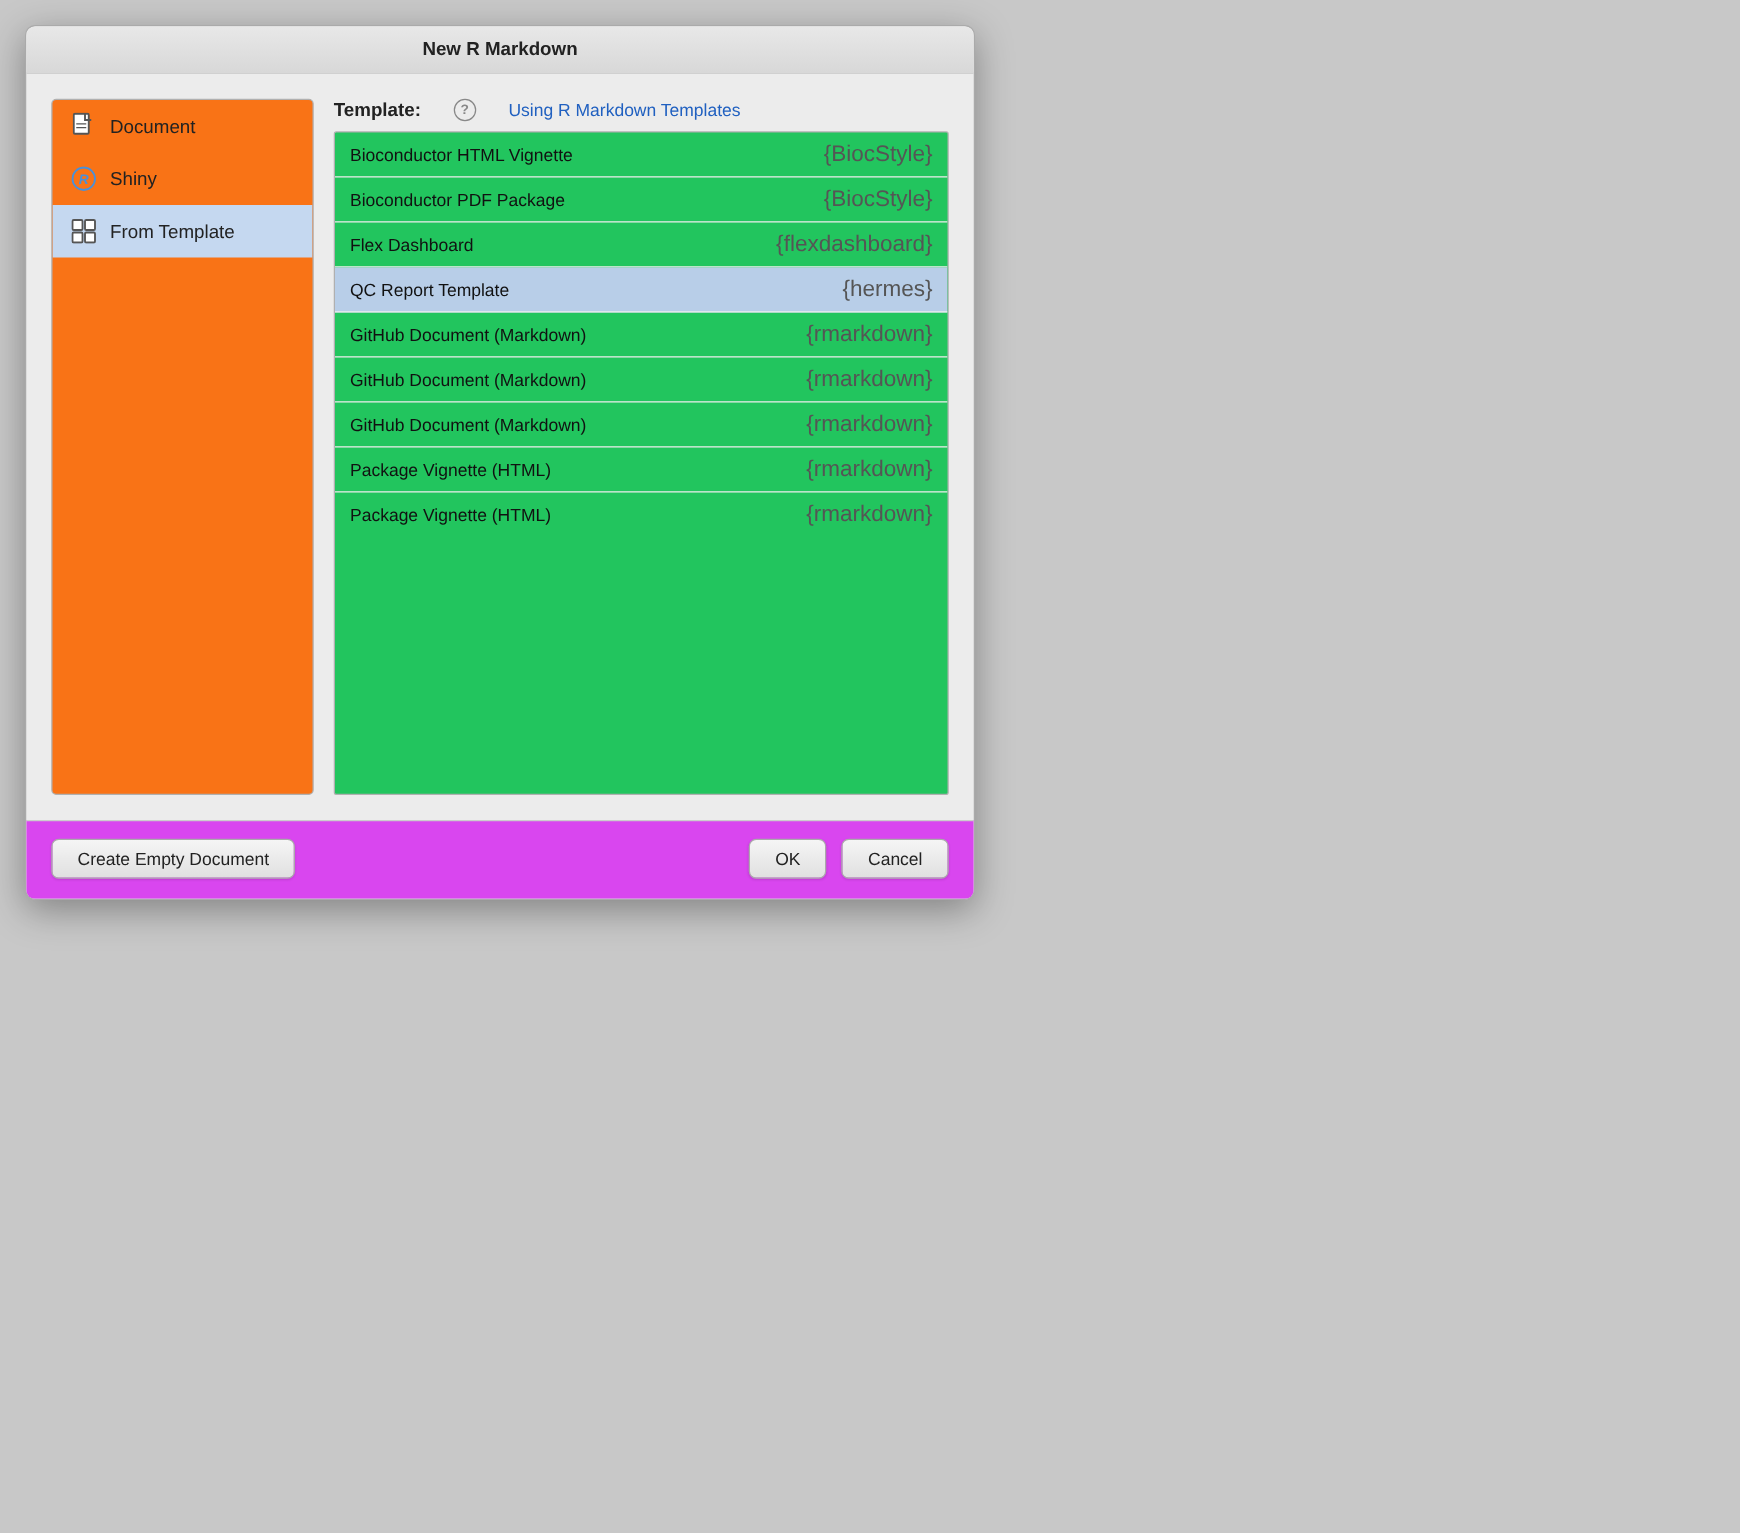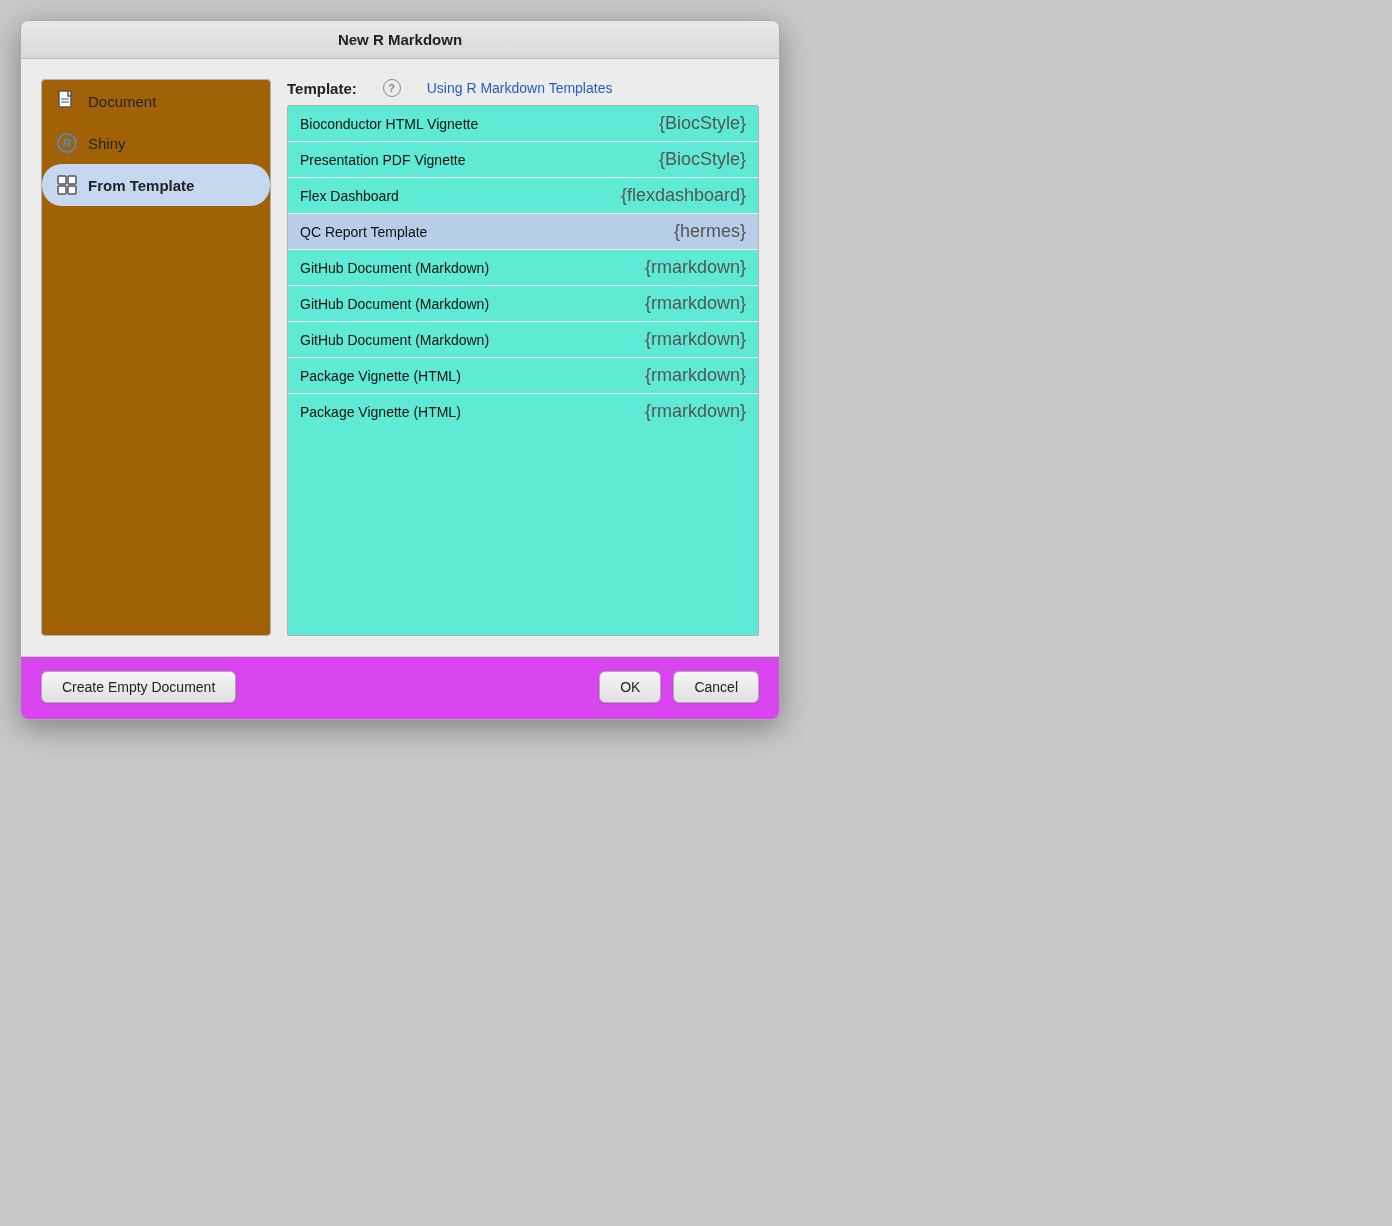--- a/index.html
+++ b/index.html
@@ -55,42 +55,41 @@
 
     .dialog-content {
       display: flex;
       flex-direction: row;
       gap: 16px;
       flex: 1;
     }
 
     
     .sidebar {
-      width: 230px;
+      width: 210px;
       border: 1px solid #b0b0b0;
-      background: #a16207;
+      background: #f97316;
       border-radius: 4px;
       overflow: hidden;
       flex-shrink: 0;
     }
 
     .sidebar-item {
       display: flex;
       align-items: center;
       gap: 10px;
       padding: 10px 14px;
       cursor: pointer;
       color: #222;
       font-size: 15px;
     }
 
     .sidebar-item.selected {
       background: #c5d8f0;
-      font-weight: bold;
-      border-radius: 20px;
+      font-weight: normal;
     }
 
     .sidebar-icon {
       width: 22px;
       height: 22px;
       flex-shrink: 0;
       display: flex;
       align-items: center;
       justify-content: center;
     }
@@ -132,21 +131,21 @@
 
     .template-link {
       color: #2060c0;
       font-size: 14px;
       cursor: pointer;
       text-decoration: none;
     }
 
     .template-list {
       border: 1px solid #b0b0b0;
-      background: #5eead4;
+      background: #22c55e;
       border-radius: 2px;
       overflow-y: auto;
       flex: 1;
     }
 
     .template-row {
       display: flex;
       justify-content: space-between;
       align-items: center;
       padding: 7px 12px;
@@ -263,21 +262,21 @@
           <a class="template-link">Using R Markdown Templates</a>
         </div>
 
         <div class="template-list">
 
         <div class="template-row">
               <span class="template-name">Bioconductor HTML Vignette</span>
               <span class="template-pkg">{BiocStyle}</span>
             </div>
             <div class="template-row">
-              <span class="template-name">Presentation PDF Vignette</span>
+              <span class="template-name">Bioconductor PDF Package</span>
               <span class="template-pkg">{BiocStyle}</span>
             </div>
             <div class="template-row">
               <span class="template-name">Flex Dashboard</span>
               <span class="template-pkg">{flexdashboard}</span>
             </div>
             <div class="template-row selected">
               <span class="template-name">QC Report Template</span>
               <span class="template-pkg">{hermes}</span>
             </div>

